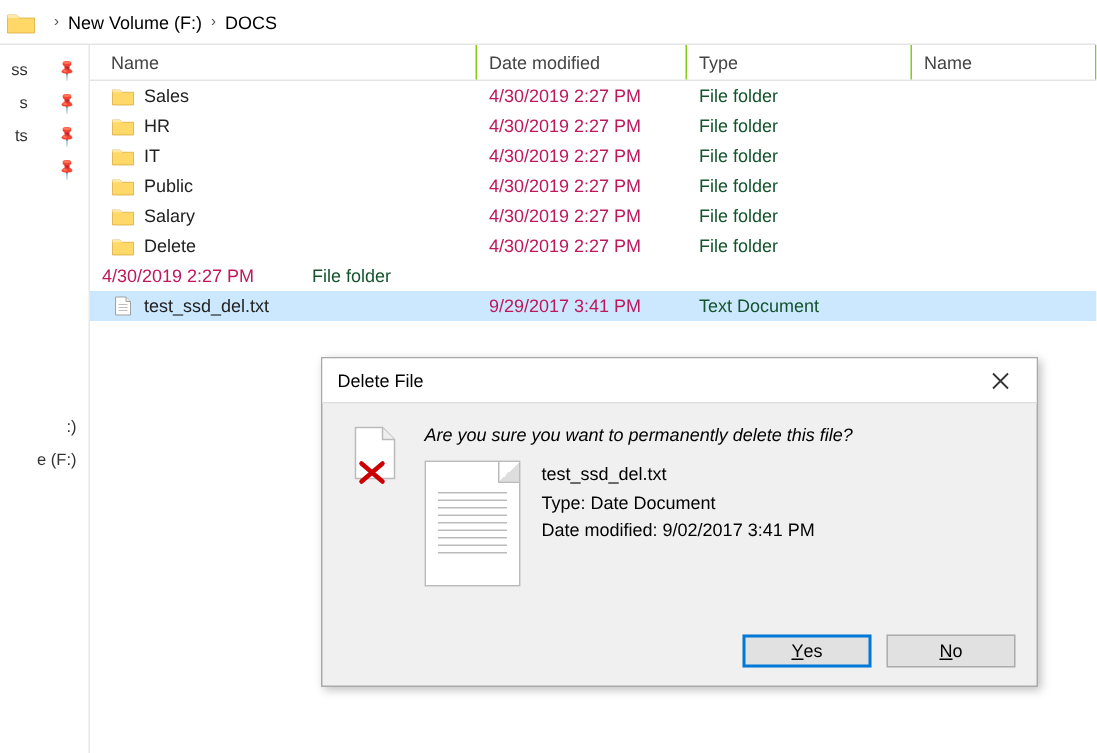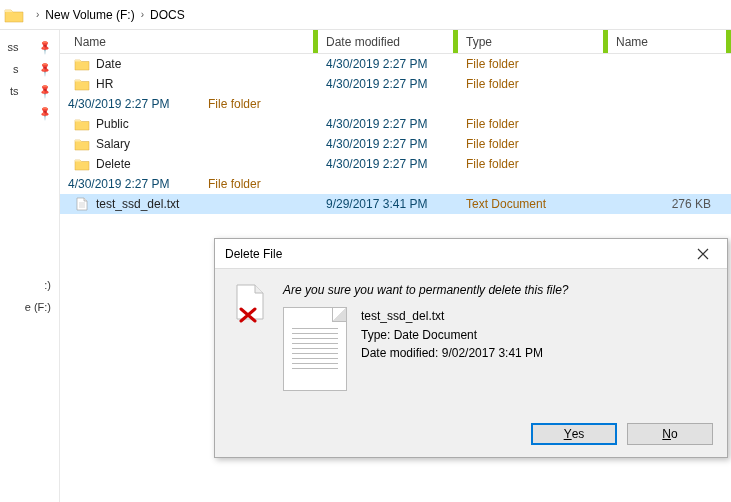--- a/index.html
+++ b/index.html
@@ -6,33 +6,33 @@
   body { margin: 0; width: 731px; height: 502px; background: #fff; overflow: hidden; position: relative; }
   .breadcrumb { height: 30px; display: flex; align-items: center; font-size: 12px; padding-left: 4px; border-bottom: 1px solid #e5e5e5; }
   .breadcrumb .folder-ic { width: 20px; height: 16px; margin-right: 6px; }
   .breadcrumb .sep { margin: 0 6px; color: #555; font-size: 10px; }
   .main { display: flex; height: calc(100% - 30px); }
   .nav { width: 60px; border-right: 1px solid #e8e8e8; padding-top: 6px; }
   .nav-item { display:flex; justify-content:flex-end; align-items:center; height: 22px; font-size: 11px; color: #333; padding-right: 8px; gap:20px;}
   .pin { color:#777; font-size:10px; transform: rotate(-45deg); display:inline-block;}
   .content { flex: 1; }
   .headers { display: flex; height: 24px; border-bottom: 1px solid #e5e5e5; font-size: 12px; color: #444; align-items: center; }
-  .headers > div { border-right: 5px solid #84cc16; height: 100%; display:flex; align-items:center; padding-left: 8px; }
+  .headers > div { border-right: 1px solid #84cc16; height: 100%; display:flex; align-items:center; padding-left: 8px; }
   .col-name { width: 258px; margin-left: 0; padding-left: 14px !important;}
   .col-date { width: 140px; }
   .col-type { width: 150px; }
   .col-size { flex:1; }
   .row { display: flex; height: 20px; align-items: center; font-size: 12px; color: #222; }
   .row.selected { background: #cce8ff; }
   .row .cell-name { width: 258px; display:flex; align-items:center; padding-left: 14px;}
-  .row .cell-date { width: 140px; padding-left: 8px; color:#0c4a6e;}
-  .row .cell-type { width: 150px; padding-left: 8px; color:#a16207;}
+  .row .cell-date { width: 140px; padding-left: 8px; color:#be185d;}
+  .row .cell-type { width: 150px; padding-left: 8px; color:#14532d;}
   .row .cell-size { flex:1; text-align:right; padding-right: 20px; color:#555;}
   .row .ficon { width: 16px; height: 14px; margin-right: 6px; }
-  .dialog { position: absolute; left: 214px; top: 238px; width: 514px; height: 220px; background: #f0f0f0; border: 1px solid #aaa; box-shadow: 2px 2px 6px rgba(0,0,0,0.25); }
+  .dialog { position: absolute; left: 214px; top: 238px; width: 478px; height: 220px; background: #f0f0f0; border: 1px solid #aaa; box-shadow: 2px 2px 6px rgba(0,0,0,0.25); }
   .dialog-title { height: 30px; background: #fff; display:flex; align-items:center; justify-content:space-between; padding: 0 4px 0 10px; font-size:12px; border-bottom: 1px solid #ddd;}
   .dialog-close { width: 40px; height: 24px; display:flex; align-items:center; justify-content:center; font-family: Arial; font-size: 14px; cursor:pointer;}
   .dialog-body { padding: 14px 18px; display:flex; gap: 14px; font-size: 12px; }
   .del-ic { width: 36px; height: 40px; position: relative; flex-shrink:0;}
   .msg { flex:1; }
   .msg .q { margin-bottom: 10px; font-size:12px;font-style:italic;}
   .file-details { display:flex; gap: 14px; }
   .bigdoc { width: 64px; height: 84px; background: #fff; border:1px solid #bbb; position:relative; flex-shrink:0;}
   .bigdoc .fold { position:absolute; top:0; right:0; width:14px; height:14px; background:linear-gradient(135deg,#fff 0 50%,#ddd 50% 100%); border-left:1px solid #bbb; border-bottom:1px solid #bbb;}
   .bigdoc .lines { position:absolute; top:20px; left:8px; right:8px; bottom:10px; display:flex; flex-direction:column; gap:4px;}
@@ -90,39 +90,46 @@
       <div class="col-type">Type</div>
       <div class="col-size">Name</div>
     </div>
     <div id="rows">
         <div class="row">
           <div class="cell-name">
             <svg class="ficon" viewBox="0 0 16 14">
               <path fill="#ffd868" stroke="#d9a93a" stroke-width="0.5" d="M1 3h5l1.5 1.5H15v8.5H1z"></path>
               <path fill="#ffe9a8" d="M1 3h5l1.5 1.5H1z"></path>
             </svg>
-            <span>Date</span>
+            <span>Sales</span>
           </div>
           <div class="cell-date">4/30/2019 2:27 PM</div>
           <div class="cell-type">File folder</div>
           <div class="cell-size"></div>
         </div>
         <div class="row">
           <div class="cell-name">
             <svg class="ficon" viewBox="0 0 16 14">
               <path fill="#ffd868" stroke="#d9a93a" stroke-width="0.5" d="M1 3h5l1.5 1.5H15v8.5H1z"></path>
               <path fill="#ffe9a8" d="M1 3h5l1.5 1.5H1z"></path>
             </svg>
             <span>HR</span>
           </div>
           <div class="cell-date">4/30/2019 2:27 PM</div>
           <div class="cell-type">File folder</div>
           <div class="cell-size"></div>
         </div>
         <div class="row">
+          <div class="cell-name">
+            <svg class="ficon" viewBox="0 0 16 14">
+              <path fill="#ffd868" stroke="#d9a93a" stroke-width="0.5" d="M1 3h5l1.5 1.5H15v8.5H1z"></path>
+              <path fill="#ffe9a8" d="M1 3h5l1.5 1.5H1z"></path>
+            </svg>
+            <span>IT</span>
+          </div>
           <div class="cell-date">4/30/2019 2:27 PM</div>
           <div class="cell-type">File folder</div>
           <div class="cell-size"></div>
         </div>
         <div class="row">
           <div class="cell-name">
             <svg class="ficon" viewBox="0 0 16 14">
               <path fill="#ffd868" stroke="#d9a93a" stroke-width="0.5" d="M1 3h5l1.5 1.5H15v8.5H1z"></path>
               <path fill="#ffe9a8" d="M1 3h5l1.5 1.5H1z"></path>
             </svg>
@@ -169,21 +176,20 @@
               <g stroke="#aaa" stroke-width="0.5">
                 <line x1="5" y1="6" x2="11" y2="6"></line>
                 <line x1="5" y1="8" x2="11" y2="8"></line>
                 <line x1="5" y1="10" x2="11" y2="10"></line>
               </g>
             </svg>
             <span>test_ssd_del.txt</span>
           </div>
           <div class="cell-date">9/29/2017 3:41 PM</div>
           <div class="cell-type">Text Document</div>
-          <div class="cell-size">276 KB</div>
         </div>
       </div>
   </div>
 </div>
 
 <div class="dialog">
   <div class="dialog-title">
     <span>Delete File</span>
     <div class="dialog-close">
       <svg width="12" height="12">

